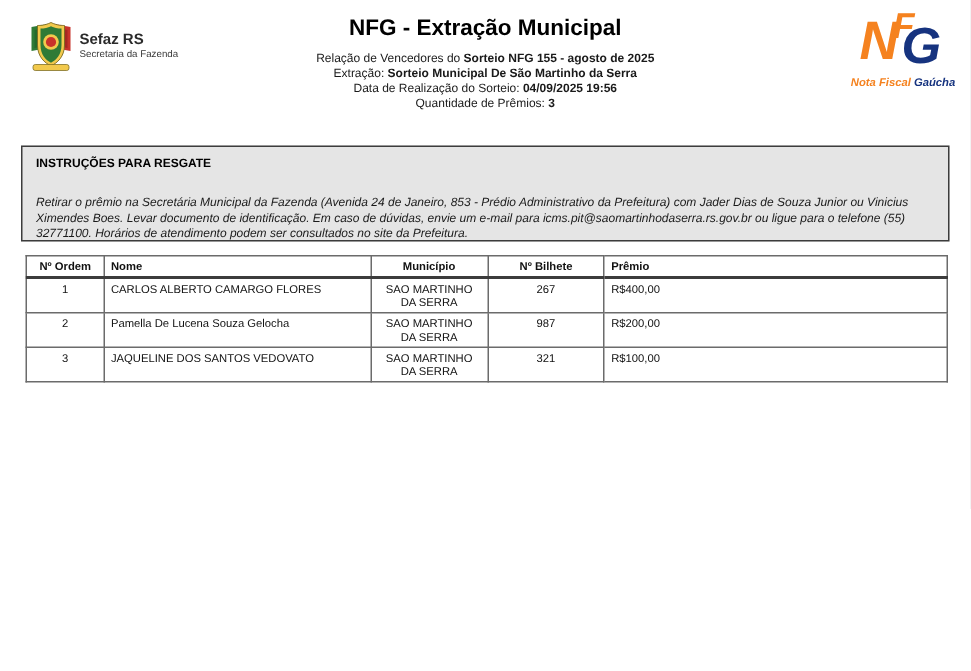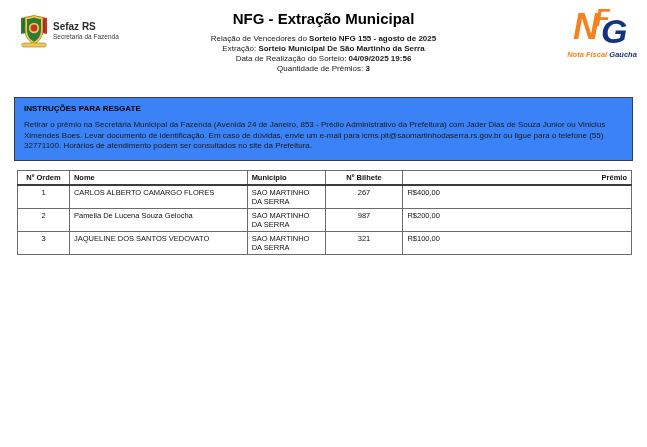--- a/index.html
+++ b/index.html
@@ -32,37 +32,37 @@
   .nfg-n { position: absolute; left: 8px; top: 0px; font-size: 36px; color: #F5821F; letter-spacing: -3px; }
   .nfg-f { position: absolute; left: 30px; top: -2px; font-size: 24px; color: #F5821F; }
   .nfg-g { position: absolute; left: 36px; top: 6px; font-size: 34px; color: #16337F; }
   .nfg-tag { font-size: 7.5px; font-weight: bold; font-style: italic; white-space: nowrap; }
   .nfg-tag .t-orange { color: #F5821F; }
   .nfg-tag .t-blue { color: #16337F; }
 
   
   .instructions {
     position: absolute; left: 14px; top: 97px; width: 619px; height: 64px;
-    border: 1.5px solid #3c3c3c; padding: 6px 9px; background: #3b82f6;
+    border: 1.5px solid #3c3c3c; padding: 6px 9px; background: #e5e5e5;
   }
   .instructions-title { font-size: 8px; font-weight: bold; color: #000; }
-  .instructions-body { font-size: 8px; color: #1a1a1a; line-height: 10.5px; margin-top: 7px; }
+  .instructions-body { font-size: 8px; color: #1a1a1a; line-height: 10.5px; margin-top: 17px; font-style: italic; }
 
   
   .winners { position: absolute; left: 17px; top: 170px; width: 615px; border-collapse: collapse; }
   .winners th, .winners td {
     border: 1px solid #6b6b6b; font-size: 7.5px; color: #111;
     padding: 2px 4px; vertical-align: top; background: #fff;
   }
   .winners thead th { font-weight: bold; border-bottom: 2px solid #3c3c3c; height: 12px; vertical-align: middle; }
   .winners { border: 1.5px solid #3c3c3c; }
   .winners tbody td { height: 20px; }
   .col-ordem  { width: 52px;  text-align: center; }
   .col-nome   { width: 178px; text-align: left; }
-  .col-mun    { width: 78px;  text-align: left; }
+  .col-mun    { width: 78px;  text-align: center; }
   .col-bilhete{ width: 78px;  text-align: center; }
   .col-premio { width: 229px; text-align: left; }
 </style>
 </head>
 <body>
 
 <div class="page">
 
   <svg class="coat" viewBox="0 0 32 38">
     <polygon points="3,6 14,4 14,20 3,22" fill="#2F7A36"></polygon>
@@ -114,21 +114,21 @@
     <div class="instructions-body">Retirar o prêmio na Secretária Municipal da Fazenda (Avenida 24 de Janeiro, 853 - Prédio Administrativo da Prefeitura) com Jader Dias de Souza Junior ou Vinicius Ximendes Boes. Levar documento de identificação. Em caso de dúvidas, envie um e-mail para icms.pit@saomartinhodaserra.rs.gov.br ou ligue para o telefone (55) 32771100. Horários de atendimento podem ser consultados no site da Prefeitura.</div>
   </div>
 
   <table class="winners">
     <thead>
       <tr>
         <th class="col-ordem">Nº Ordem</th>
         <th class="col-nome" style="text-align:left;">Nome</th>
         <th class="col-mun">Município</th>
         <th class="col-bilhete">Nº Bilhete</th>
-        <th class="col-premio" style="text-align:right;">Prêmio</th>
+        <th class="col-premio" style="text-align:left;">Prêmio</th>
       </tr>
     </thead>
     <tbody>
       <tr>
         <td class="col-ordem">1</td>
         <td class="col-nome">CARLOS ALBERTO CAMARGO FLORES</td>
         <td class="col-mun">SAO MARTINHO DA SERRA</td>
         <td class="col-bilhete">267</td>
         <td class="col-premio">R$400,00</td>
       </tr>

